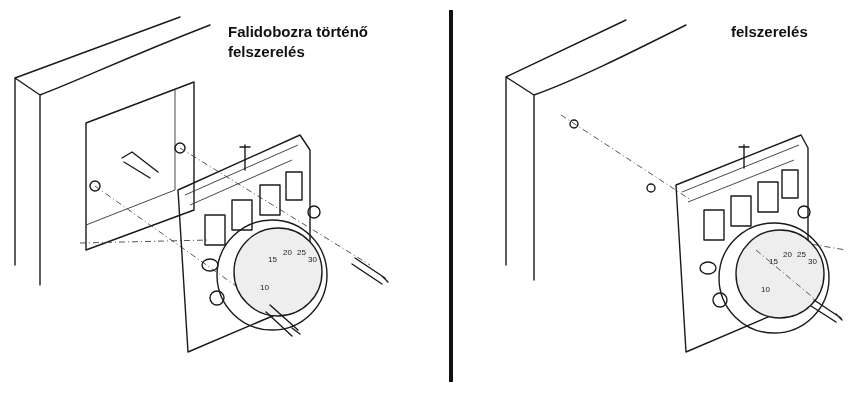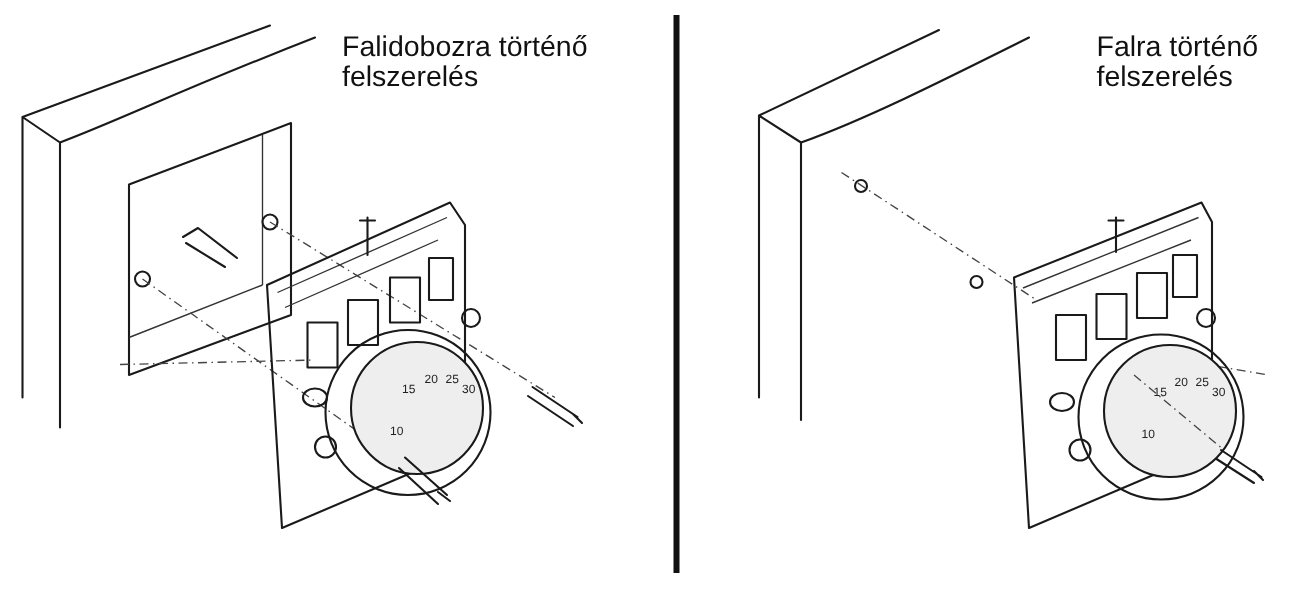--- a/index.html
+++ b/index.html
@@ -1,21 +1,21 @@
 <!DOCTYPE html>
 <html><head>
 <meta charset="utf-8">
 <style>
   html, body { margin: 0; padding: 0; background: #ffffff; }
   body { width: 867px; height: 404px; position: relative; overflow: hidden; font-family: "Liberation Sans", sans-serif; }
   .panel { position: absolute; top: 0; height: 404px; }
   #left { left: 0; width: 440px; }
   #right { left: 456px; width: 411px; }
   .divider { position: absolute; left: 449px; top: 10px; width: 4px; height: 372px; background: #111; }
-  .caption { position: absolute; font-size: 19px; line-height: 20px; color: #111; }
+  .caption { position: absolute; font-size: 15px; line-height: 20px; color: #111; font-weight: bold; }
   .caption span { display: block; }
   svg { position: absolute; left: 0; top: 0; }
   .ink { fill: none; stroke: #1a1a1a; stroke-width: 1.4; stroke-linecap: round; stroke-linejoin: round; }
   .thin { fill: none; stroke: #333; stroke-width: 0.9; }
   .dash { fill: none; stroke: #444; stroke-width: 0.9; stroke-dasharray: 6 3 1 3; }
   .dial-text { font-size: 8px; fill: #222; font-family: "Liberation Sans", sans-serif; }
 </style>
 </head>
 <body>
 
@@ -98,16 +98,15 @@
       <text class="dial-text" x="313" y="264">15</text>
       <text class="dial-text" x="327" y="257">20</text>
       <text class="dial-text" x="341" y="257">25</text>
       <text class="dial-text" x="352" y="264">30</text>
     </g>
 
     <path class="dash" d="M300,250 L360,300"></path>
     <path class="ink" d="M358,300 L385,318 M355,306 L380,322 M380,314 L386,320"></path>
   </svg>
   <div class="caption" style="left:275px; top:22px;">
-    <span>Falra történő</span>
     <span>felszerelés</span>
   </div>
 </div>
 
 </body></html>

